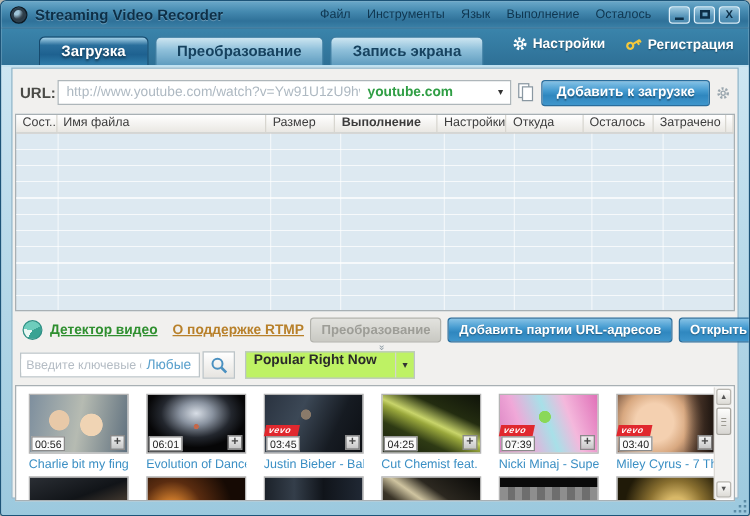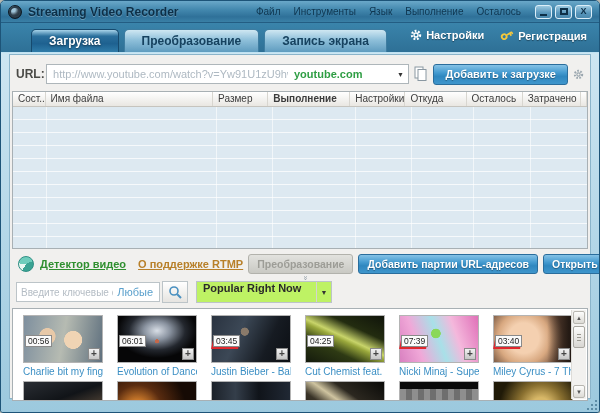--- a/index.html
+++ b/index.html
@@ -118,21 +118,21 @@
 
   
   .thumb-panel { position:absolute; top:253px; left:2px; right:2px; height:93px;
     background:#fff; border:1px solid #a8b0b4; overflow:hidden; }
   .cards-row1 { position:absolute; top:6px; left:10px; display:flex; gap:14px; }
   .cards-row2 { position:absolute; top:72px; left:10px; display:flex; gap:14px; }
   .vcard { width:80px; }
   .vimg { position:relative; width:80px; height:48px; border:1px solid #b4b4b4; background:#000; }
   .vtitle { margin-top:3px; width:80px; font-size:10px; color:#3b8fc4;
     white-space:nowrap; overflow:hidden; cursor:default; }
-  .dur { position:absolute; left:1px; bottom:15px; background:#fafafa; border:1px solid #8a8a8a;
+  .dur { position:absolute; left:1px; bottom:1px; background:#fafafa; border:1px solid #8a8a8a;
     font-size:8.5px; line-height:10px; padding:0 2px; color:#222; }
   .plus { position:absolute; right:2px; bottom:2px; width:12px; height:12px;
     background:linear-gradient(#f2f2f2, #c6c6c6); border:1px solid #8a8a8a;
     color:#444; font-size:10px; line-height:10px; text-align:center; font-weight:bold; }
   .vevo { position:absolute; left:0; bottom:13px; background:#e0282e; color:#fff;
     font-size:7px; font-style:italic; font-weight:bold; padding:1px 6px 1px 3px;
     transform:skewX(-12deg); letter-spacing:.5px; }
   .vimg2 { width:80px; height:48px; border:1px solid #b4b4b4; flex:0 0 80px; }
 
   .v0 { background:radial-gradient(circle at 30% 44%, #e8c9a8 0 13%, rgba(0,0,0,0) 14%),

